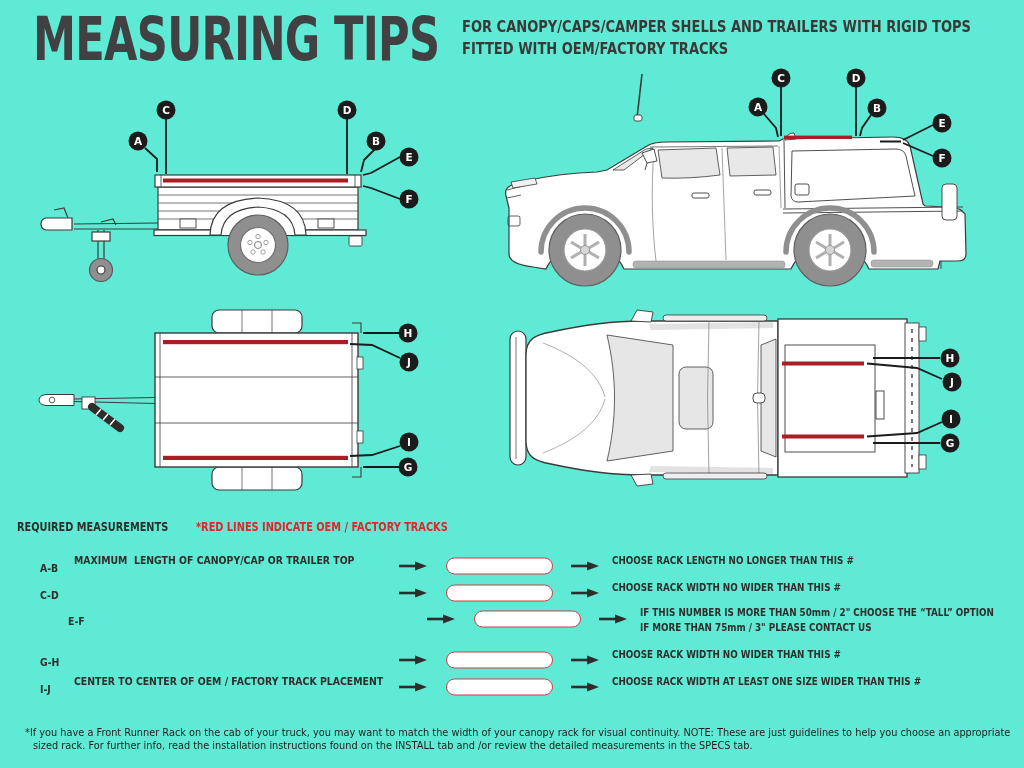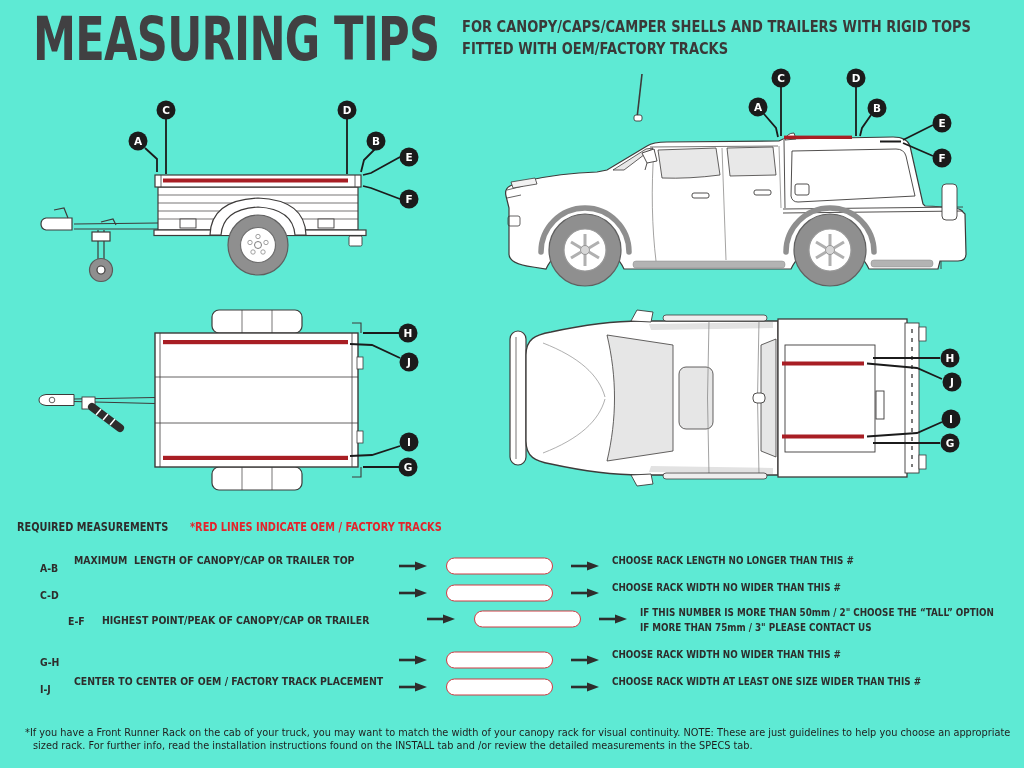--- a/index.html
+++ b/index.html
@@ -8,21 +8,21 @@
   .abs{position:absolute;}
   .cx{display:inline-block;transform-origin:0 50%;white-space:pre;}
   
   .title{left:33px;top:10px;height:58px;display:flex;align-items:center;}
   .title .cx{font-size:60px;font-weight:bold;color:#414042;letter-spacing:-1px;transform:scaleX(0.72);}
   .subtitle{left:462px;top:16px;line-height:21px;}
   .subtitle .cx{font-size:15px;font-weight:bold;color:#3a3938;transform:scaleX(0.87);}
   
   .legendrow{top:519px;height:16px;display:flex;align-items:center;}
   .lg-head{left:17px;}
-  .lg-note{left:190px;}
+  .lg-note{left:196px;}
   .lg-head .cx{font-size:11.5px;font-weight:bold;transform:scaleX(0.85);}
   .lg-note .cx{font-size:11.5px;font-weight:bold;color:#e2242b;transform:scaleX(0.85);}
   
   .mrow{left:4px;width:1024px;}
   .mcell{position:absolute;top:50%;transform:translateY(-50%);}
   .mrange{left:36px;}
   .mdesc{left:70px;line-height:13px;}
   .marrow1{left:395px;height:10px;}
   .mpill{left:442px;width:105px;height:15px;background:#fff;border:1.4px solid #cf3a42;border-radius:9px;}
   .marrow2{left:567px;height:10px;}
@@ -324,21 +324,20 @@
       </div>
     <div class="mcell minst">
       <div><span class="cx txt-i">CHOOSE RACK WIDTH NO WIDER THAN THIS #</span></div>
       <div><span class="cx txt-i"></span></div>
     </div>
   </div>
 
   <div class="abs mrow" style="top:602px;height:34px;margin-left:28px;">
     <div class="mcell mrange"><span class="cx txt-s">E-F</span></div>
     <div class="mcell mdesc">
-      <div><span class="cx txt-s">HIGHEST POINT/PEAK OF CANOPY/CAP OR TRAILER</span></div>
     </div>
     <div class="mcell marrow1">
         <svg width="28" height="10" viewBox="0 0 28 10">
           <line x1="0" y1="5" x2="17" y2="5" stroke="#2e2d2c" stroke-width="2.6"></line>
           <polygon points="16,0.5 28,5 16,9.5" fill="#2e2d2c"></polygon>
         </svg>
       </div>
     <div class="mcell mpill"></div>
     <div class="mcell marrow2">
         <svg width="28" height="10" viewBox="0 0 28 10">

